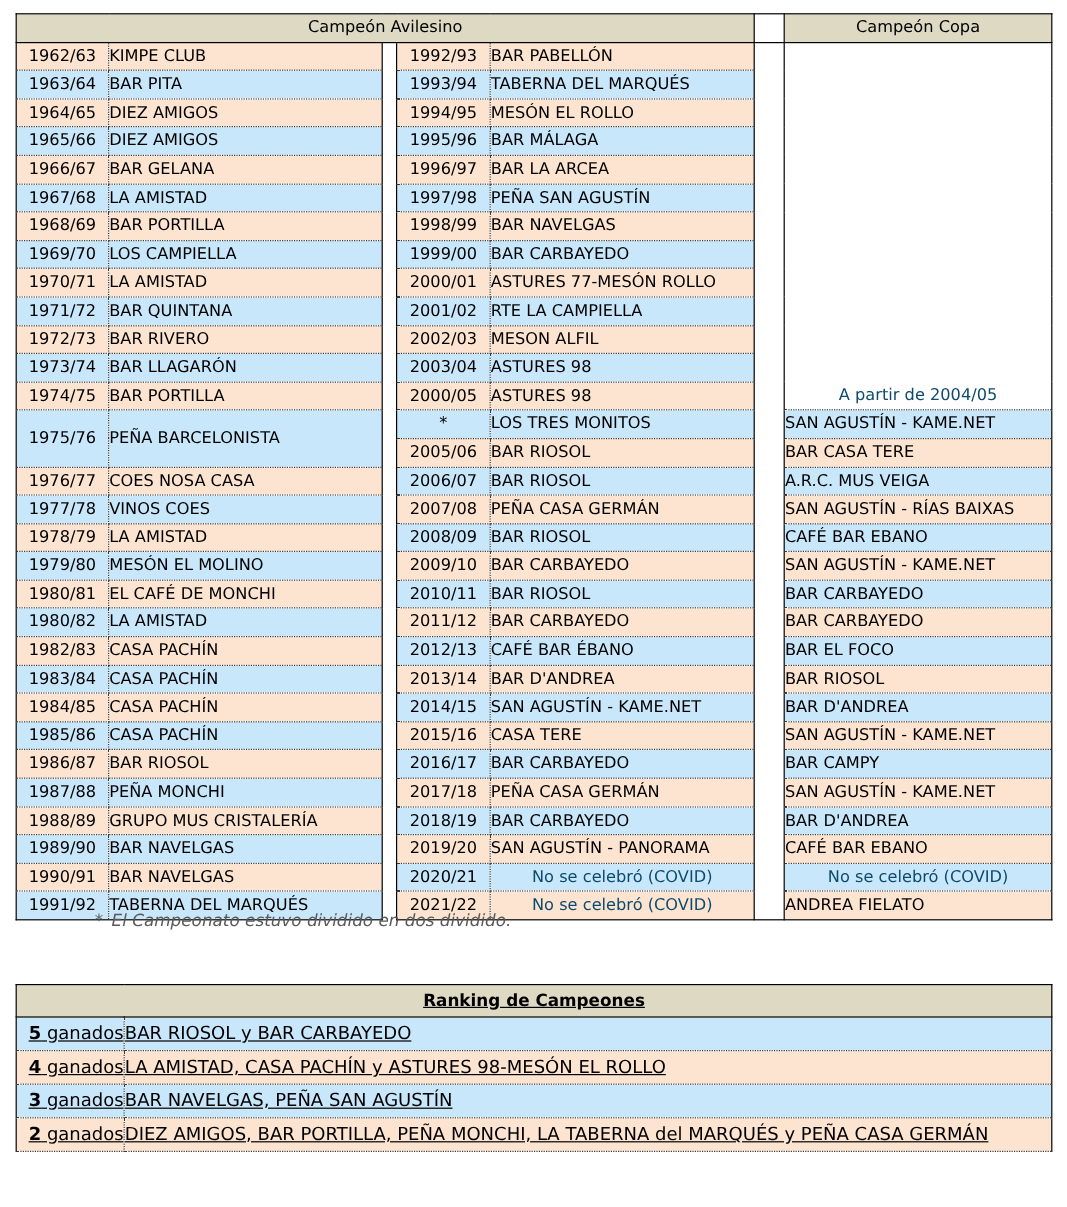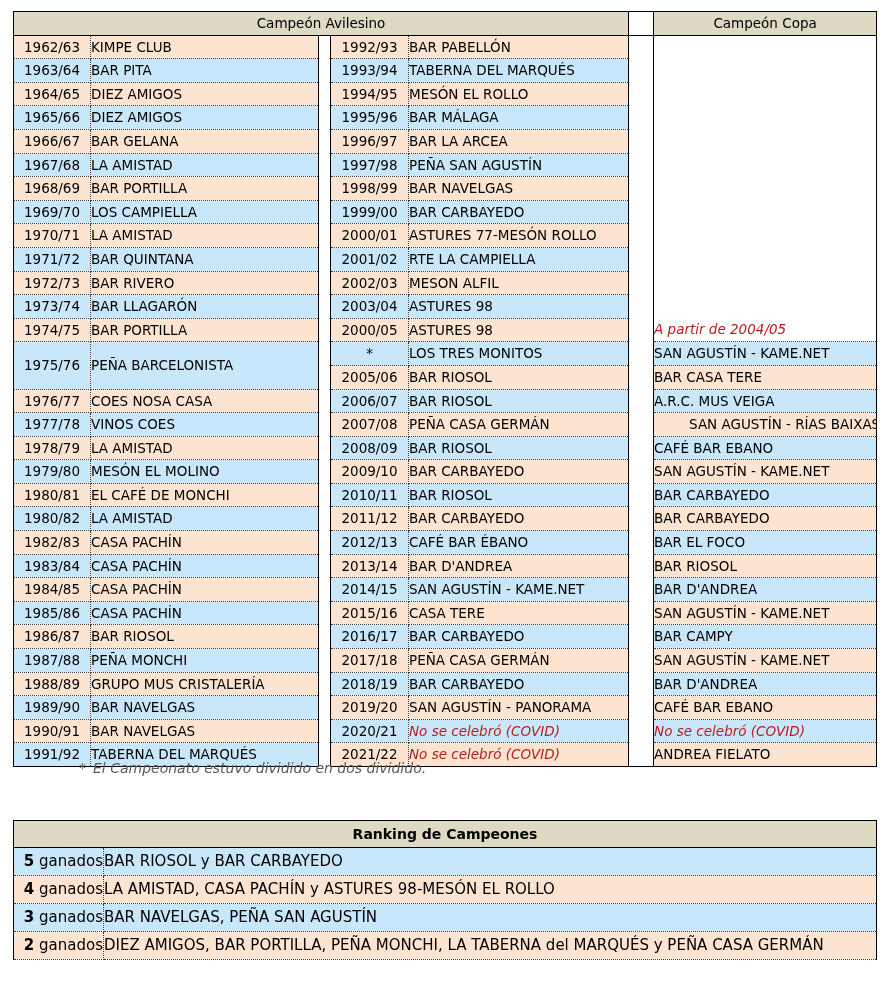--- a/index.html
+++ b/index.html
@@ -68,41 +68,42 @@
     border-left:1px dotted #3a3a3a;
     border-right:1px solid #000;
   }
   .copa-empty{
     background:#ffffff;
     border-left:1px dotted #3a3a3a;
     border-right:1px solid #000;
     border-bottom:none;
   }
   .ital-grey{
-    font-style:italic;
-    color:#b91c1c;
+    color:#0c4a6e;
+    text-align:center;
   }
 
   
   .footnote{
     position:absolute;
     left:79px;top:760px;
     font-style:italic;
     color:#595959;
     font-size:14px;
     white-space:nowrap;
   }
   .footnote .star{ margin-right:7px; font-style:normal;}
 
   
   .rank-table{
     position:absolute;left:13px;top:820px;
     width:863px;
     border-collapse:collapse;
     table-layout:fixed;
+    text-decoration:underline;
   }
   .rank-table td{
     padding:0;margin:0;
     height:27px;line-height:27px;
     font-size:15px;
     vertical-align:middle;
     white-space:nowrap;
     overflow:hidden;
   }
   .rank-hdr{
@@ -292,21 +293,21 @@
           <td class="gapcol2" style="border-bottom: none;"></td>
           <td class="copa blue" style="border-bottom: 1px dotted rgb(58, 58, 58);">A.R.C. MUS VEIGA</td>
         </tr>
         <tr class="rowline">
           <td class="yr blue">1977/78</td>
           <td class="nm blue">VINOS COES</td>
           <td class="gapcol" style="border-bottom: none;"></td>
           <td class="yr peach">2007/08</td>
           <td class="nm peach">PEÑA CASA GERMÁN</td>
           <td class="gapcol2" style="border-bottom: none;"></td>
-          <td class="copa peach" style="border-bottom: 1px dotted rgb(58, 58, 58); padding-left: 35px;">SAN AGUSTÍN - RÍAS BAIXAS</td>
+          <td class="copa peach" style="border-bottom: 1px dotted rgb(58, 58, 58);">SAN AGUSTÍN - RÍAS BAIXAS</td>
         </tr>
         <tr class="rowline">
           <td class="yr peach">1978/79</td>
           <td class="nm peach">LA AMISTAD</td>
           <td class="gapcol" style="border-bottom: none;"></td>
           <td class="yr blue">2008/09</td>
           <td class="nm blue">BAR RIOSOL</td>
           <td class="gapcol2" style="border-bottom: none;"></td>
           <td class="copa blue" style="border-bottom: 1px dotted rgb(58, 58, 58);">CAFÉ BAR EBANO</td>
         </tr>

